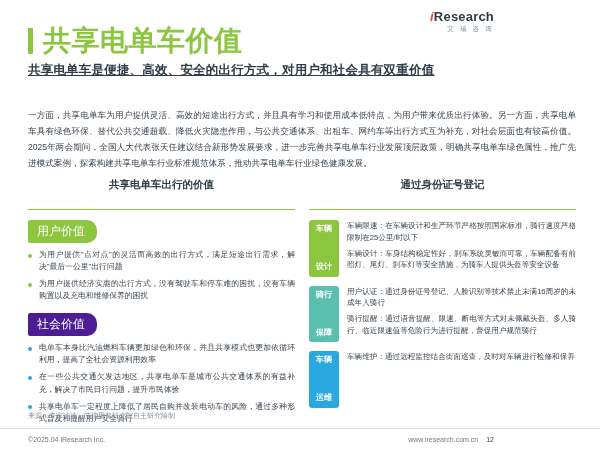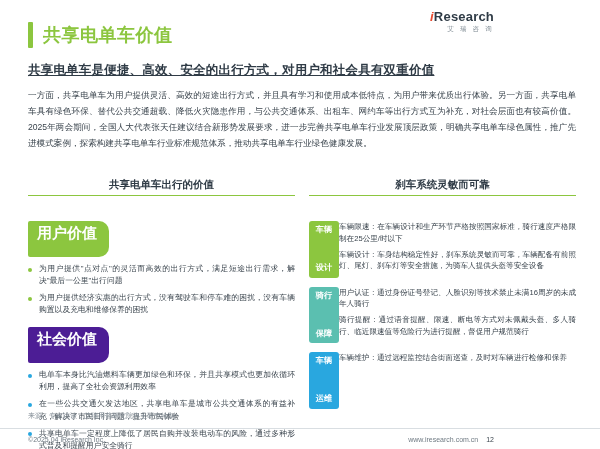--- a/index.html
+++ b/index.html
@@ -46,21 +46,21 @@
     top: 22px; left: 28px;
     display: flex; align-items: center;
   }
   .title-bar {
     width: 5px; height: 26px;
     background: #8cc63f;
     margin-right: 10px;
     border-radius: 1px;
   }
   .page-title {
-    font-size: 18px;
+    font-size: 28px;
     font-weight: bold;
     color: #8cc63f;
     letter-spacing: .5px;
   }
 
   .subtitle {
     position: absolute;
     top: 62px; left: 28px;
     width: 548px;
     font-size: 12.5px;
@@ -71,52 +71,53 @@
   }
 
   .para {
     position: absolute;
     left: 28px;
     width: 548px;
     font-size: 8.6px;
     line-height: 1.85;
     color: #3a444d;
     text-align: justify;
+    margin-top: 20px;
   }
   .para.p1 { top: 88px; }
 
   
   .cols {
     position: absolute;
     top: 178px; left: 28px;
     width: 548px;
     display: flex;
     gap: 14px;
   }
   .col { width: 267px; }
 
   .col-head {
     font-size: 10.5px;
     font-weight: bold;
     color: #2f3b46;
     text-align: center;
-    padding-bottom: 3px;
+    padding-bottom: 17px;
     border-bottom: 1.5px solid #8cc63f;
-    margin-bottom: 25px;
+    margin-bottom: 10px;
   }
 
   
   .group { margin-bottom: 11px; }
   .group-tag {
     display: inline-block;
     background: #8cc63f;
     color: #ffffff;
-    font-size: 15px;
-    font-weight: bold;
-    padding: 3px 12px 14px 9px;
+    font-size: 12px;
+    font-weight: normal;
+    padding: 3px 12px 3px 9px;
     border-radius: 2px 10px 10px 2px;
     margin-bottom: 6px;
   }
   .group-tag.blue { background: #4c1d95; }
   .bullets { list-style: none; }
   .bullets li {
     position: relative;
     font-size: 7.8px;
     line-height: 1.55;
     color: #3a444d;
@@ -153,21 +154,21 @@
     justify-content: center;
     line-height: 1.25;
     padding: 4px 2px;
     text-align: center;
     gap: 28px;
   }
   .row-label.c2 { background: #5bbfb0; }
   .row-label.c3 { background: #29a7df; }
   .row-body {
     flex: 1;
-    padding-left: 0;
+    padding-left: 8px;
   }
   .row-body p {
     font-size: 7.6px;
     line-height: 1.55;
     color: #3a444d;
     margin-bottom: 4px;
     text-align: justify;
   }
   .row-body p:last-child { margin-bottom: 0; }
 
@@ -235,21 +236,21 @@
         <div class="group-tag blue">社会价值</div>
         <ul class="bullets blue">
           <li>电单车本身比汽油燃料车辆更加绿色和环保，并且共享模式也更加依循环利用，提高了全社会资源利用效率</li>
           <li>在一些公共交通欠发达地区，共享电单车是城市公共交通体系的有益补充，解决了市民日行问题，提升市民体验</li>
           <li>共享电单车一定程度上降低了居民自购并改装电动车的风险，通过多种形式普及和提醒用户安全骑行</li>
         </ul>
       </div>
     </div>
 
     <div class="col">
-      <div class="col-head">刹车系统灵敏而可靠</div>
+      <div class="col-head">通过身份证号登记</div>
 
       <div class="row">
         <div class="row-label">
             <span>车辆</span>
             <span>设计</span>
           </div>
         <div class="row-body">
           <p>车辆限速：在车辆设计和生产环节严格按照国家标准，骑行速度严格限制在25公里/时以下</p>
           <p>车辆设计：车身结构稳定性好，刹车系统灵敏而可靠，车辆配备有前照灯、尾灯、刹车灯等安全措施，为骑车人提供头盔等安全设备</p>
         </div>

